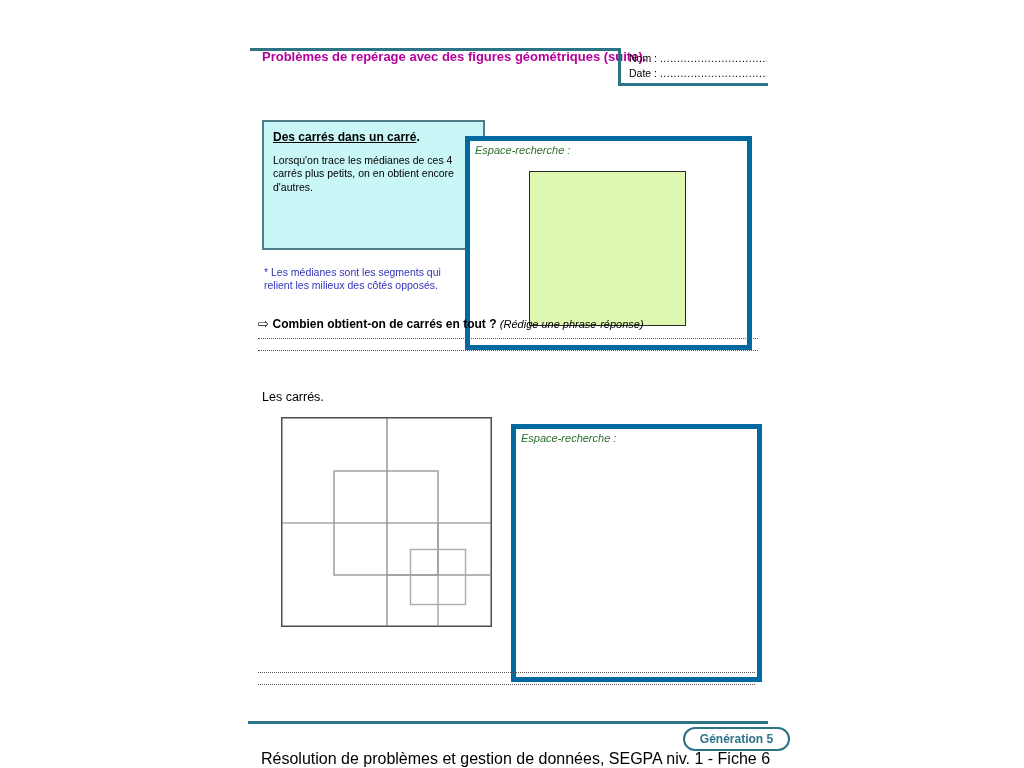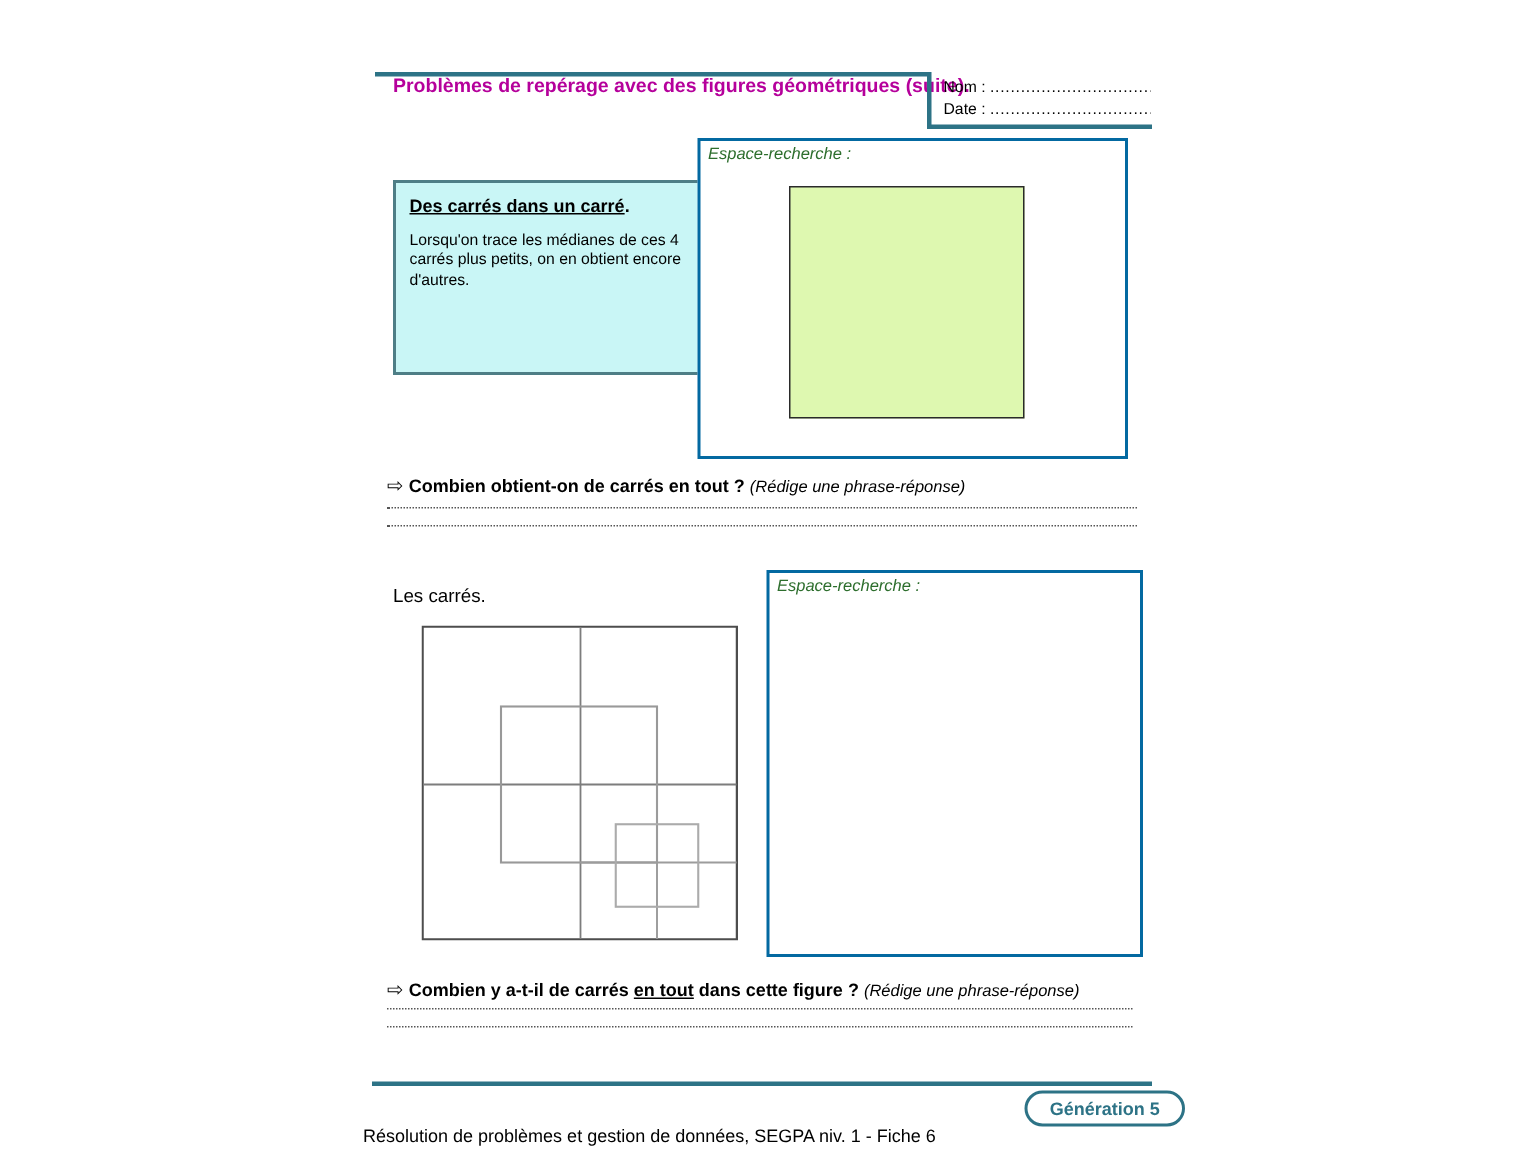--- a/index.html
+++ b/index.html
@@ -22,21 +22,21 @@
                  font-size: 10.5px; line-height: 13.5px; color: #000; }
   .pb-title { font-size: 12px; font-weight: bold; margin-bottom: 9px; }
   .pb-title .u { text-decoration: underline; }
   .pb-para { margin-bottom: 9px; }
   .pb-para .star { color: #cc0033; font-weight: bold; }
   .pb-para .u { text-decoration: underline; }
 
   .footnote { position: absolute; left: 264px; top: 266px; width: 198px;
               font-size: 10.5px; line-height: 13px; color: #3333bb; }
 
-  .espace { position: absolute; border: 2px solid #0369a1; background: #fff; }
+  .espace { position: absolute; border: 5px solid #0369a1; background: #fff; margin-top: 44px; }
   .espace-1 { left: 465px; top: 92px; width: 287px; height: 214px; }
   .espace-2 { left: 511px; top: 380px; width: 251px; height: 258px; }
   .espace-label { position: absolute; left: 5px; top: 3px; font-size: 11px; font-style: italic; color: #2d6e2d; }
   .green-square { position: absolute; left: 59px; top: 30px; width: 157px; height: 155px;
                   background: #def8b0; border: 1.5px solid #2a2a2a; }
 
   .question { position: absolute; left: 258px; font-size: 12px; color: #000; white-space: nowrap; }
   .q1 { top: 316px; }
   .q2 { top: 652px; }
   .q-arrow { font-weight: normal; font-size: 13px; }
@@ -46,21 +46,21 @@
 
   .answer-line { position: absolute; left: 258px; width: 500px; height: 9px;
                  border-bottom: 1.5px dotted #555; }
   .al-1a { top: 330px; } .al-1b { top: 342px; }
   .al-2a { top: 664px; width: 497px; } .al-2b { top: 676px; width: 497px; }
 
   .figure-label { position: absolute; left: 262px; top: 390px; font-size: 12.5px; font-weight: normal; color: #000; }
   .figure-wrap { position: absolute; left: 281px; top: 417px; width: 211px; height: 210px; }
 
   .footer-rule { position: absolute; left: 248px; top: 721px; width: 520px; height: 2.5px; background: #2d7386; }
-  .footer-text { position: absolute; left: 242px; top: 730px; font-size: 12px; color: #000; margin-top: 20px; }
+  .footer-text { position: absolute; left: 261px; top: 730px; font-size: 16px; color: #000; margin-top: 20px; }
   .badge { position: absolute; left: 683px; top: 727px; width: 107px; height: 24px;
            border: 2px solid #2d7386; border-radius: 13px; background: #fff;
            display: flex; align-items: center; justify-content: center;
            font-size: 12px; font-weight: bold; color: #2d7386; white-space: nowrap; }
 </style>
 </head>
 <body>
 
 <div class="page">
 
@@ -71,20 +71,21 @@
   <div class="nomdate">
     <div class="nd-row"><span>Nom : </span><span class="dots">...........................................................</span></div>
     <div class="nd-row"><span>Date : </span><span class="dots">...........................................................</span></div>
   </div>
 
   <div class="problem-box">
     <div class="pb-title"><span class="u">Des carrés dans un carré</span><span>.</span></div>
     <div class="pb-para">Lorsqu'on trace les médianes de ces 4 carrés plus petits, on en obtient encore d'autres.</div>
   </div>
 
+  <div class="footnote">* Les médianes sont les segments qui relient les milieux des côtés opposés.</div>
 
   <div class="espace espace-1">
     <div class="espace-label">Espace-recherche :</div>
     <div class="green-square"></div>
   </div>
 
   <div class="question q1"><span class="q-arrow">⇨ </span><span class="q-text">Combien obtient-on de carrés en tout ? </span><span class="q-hint">(Rédige une phrase-réponse)</span></div>
   <div class="answer-line al-1a"></div>
   <div class="answer-line al-1b"></div>
 
@@ -99,21 +100,20 @@
       <line x1="157" y1="106" x2="157" y2="209" stroke="#9c9c9c" stroke-width="1.3"></line>
       <line x1="106" y1="158" x2="210" y2="158" stroke="#9c9c9c" stroke-width="1.3"></line>
       <rect x="129.5" y="132.5" width="55" height="55" fill="none" stroke="#ababab" stroke-width="1.4"></rect>
     </svg>
   </div>
 
   <div class="espace espace-2">
     <div class="espace-label">Espace-recherche :</div>
   </div>
 
-  <div class="question q2"><span class="q-arrow">⇨ </span><span class="q-text"><span>Combien y a-t-il de carrés </span><span class="u">en tout</span><span> dans cette figure ? </span></span><span class="q-hint">(Rédige une phrase-réponse)</span></div>
   <div class="answer-line al-2a"></div>
   <div class="answer-line al-2b"></div>
 
   <div class="footer-rule"></div>
   <div class="footer-text">Résolution de problèmes et gestion de données, SEGPA niv. 1 - Fiche 6</div>
   <div class="badge">Génération 5</div>
 
 </div>
 
 </body></html>

